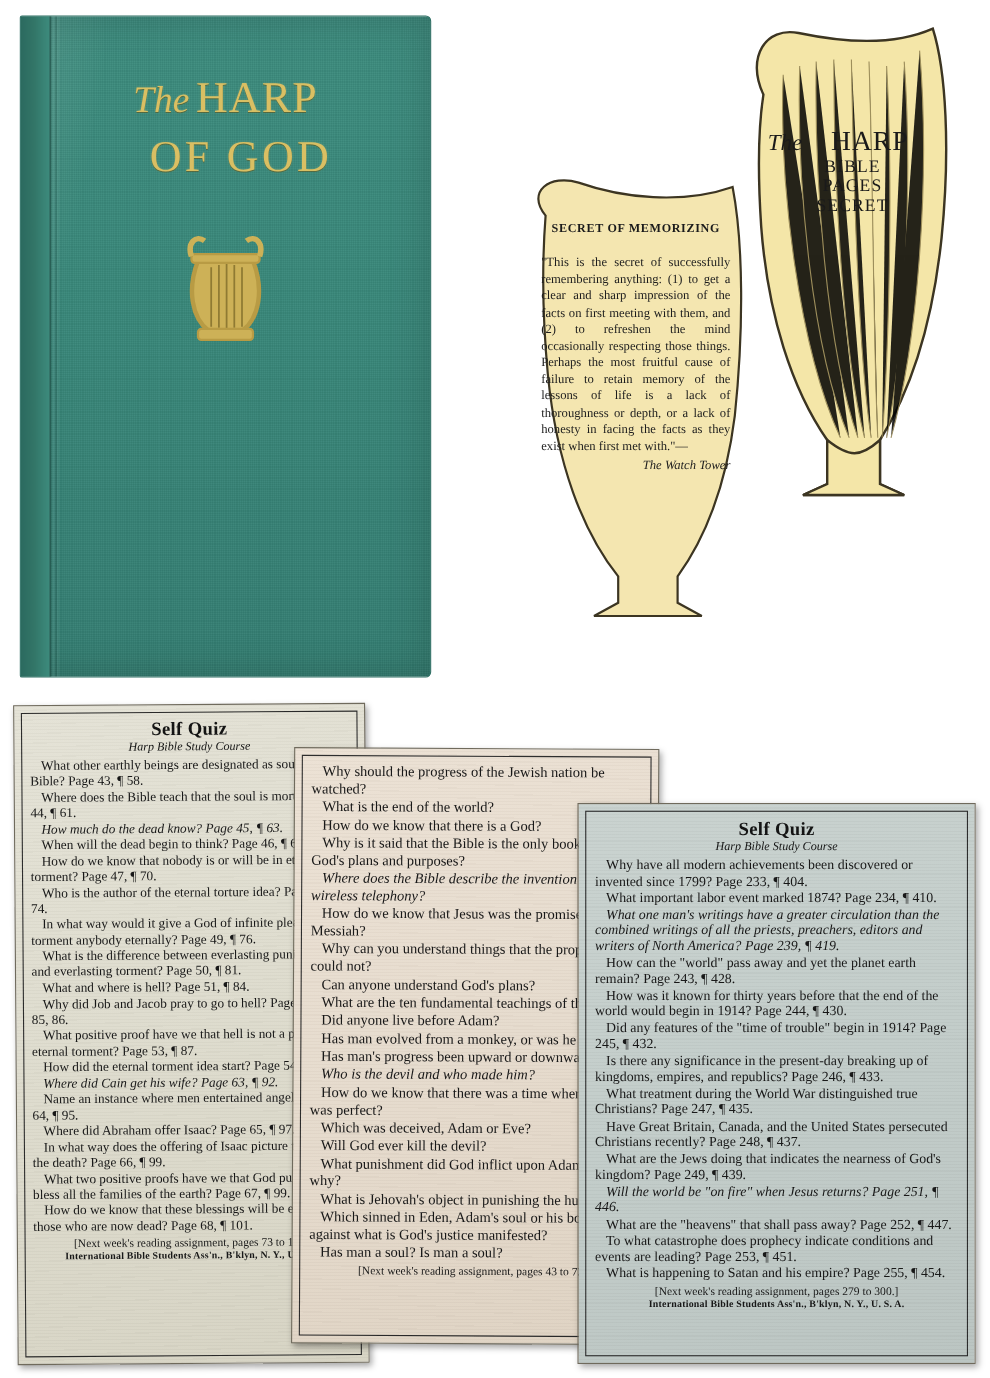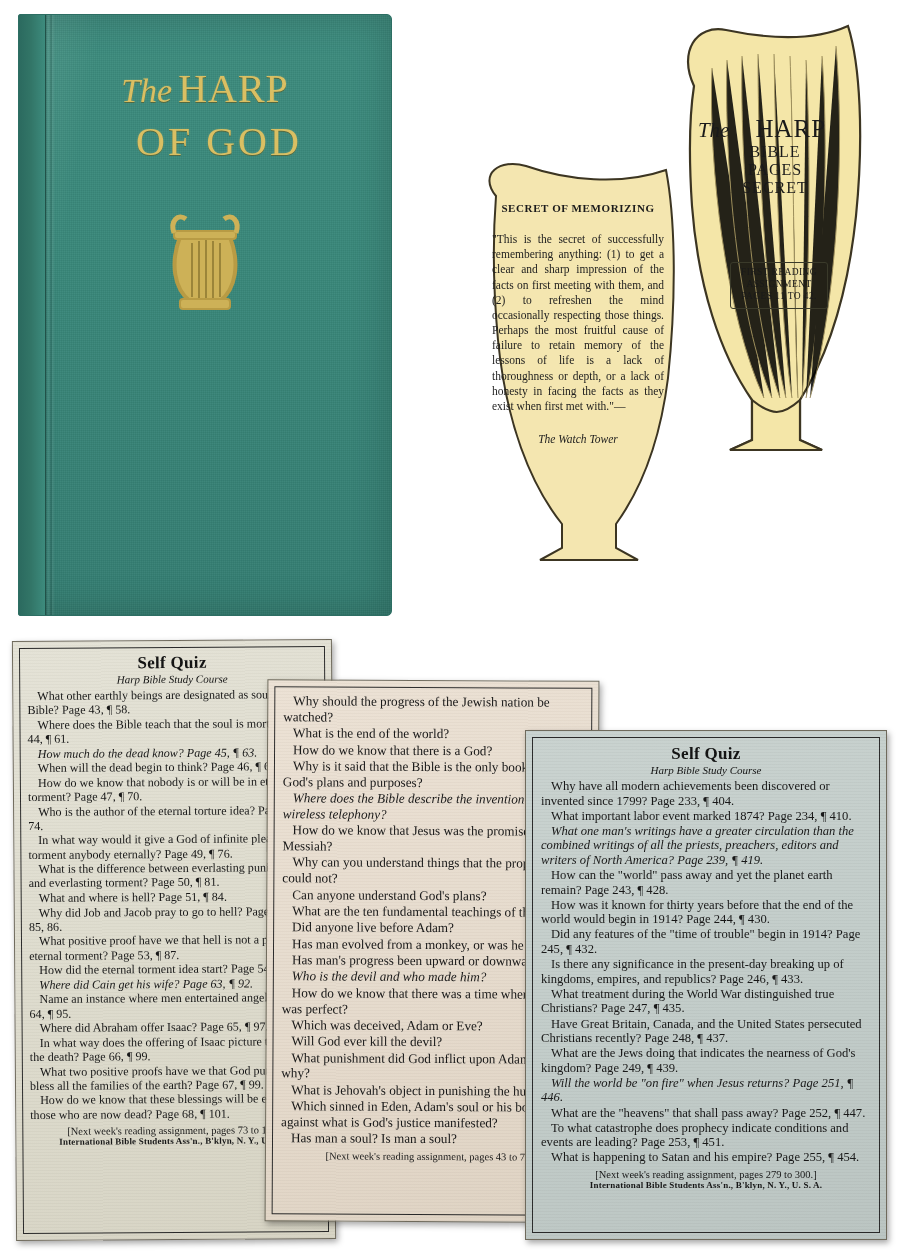--- a/index.html
+++ b/index.html
@@ -163,23 +163,23 @@
     top: 80px;
     width: 172px;
     font-size: 11.5px;
     line-height: 1.32;
     color: #1d1d1d;
     text-align: justify;
     font-family: "Liberation Serif", serif;
   }
   .memo-body .tail {
     display: block;
-    text-align: center;
+    text-align: right;
     font-style: italic;
-    margin-top: 18px;
+    margin-top: 2px;
   }
 
   
   .clip {
     position: absolute;
     box-shadow: 2px 3px 6px rgba(0,0,0,0.35);
     border: 1px solid #6f6a5c;
     overflow: hidden;
   }
   .clip-inner {
@@ -315,21 +315,20 @@
       <path d="M164 30 C174 148, 162 298, 138 382"></path>
     </g>
     <path d="M80 384 C100 400, 110 400, 128 384 L128 424 L150 434 L58 434 L80 424 Z" fill="#f4e6a8" stroke="#3c3522" stroke-width="2.2"></path>
   </svg>
   <div class="label">
     <span class="l-script">The</span><span class="l-harp">HARP</span>
     <span class="l-word">BIBLE</span>
     <span class="l-word">PAGES</span>
     <span class="l-word">SECRET</span>
   </div>
-  <div class="assignment">FIRST READING ASSIGNMENT PAGES 11 TO 42.</div>
 </div>
 
 <div class="harp-card-mid">
   <svg viewBox="0 0 216 420" width="216" height="420" style="position:absolute;left:0;top:0;">
     <path d="M26 44 C8 22, 30 6, 56 14 C96 28, 150 34, 196 18
              C206 70, 206 150, 198 226 C190 290, 172 336, 146 372 L146 396 L168 408 L70 408 L92 396 L92 372
              C60 332, 36 270, 28 188 C22 124, 24 70, 26 44 Z" fill="#f4e6b0" stroke="#3c3522" stroke-width="2"></path>
   </svg>
   <div class="memo-title">SECRET OF MEMORIZING</div>
   <div class="memo-body">

